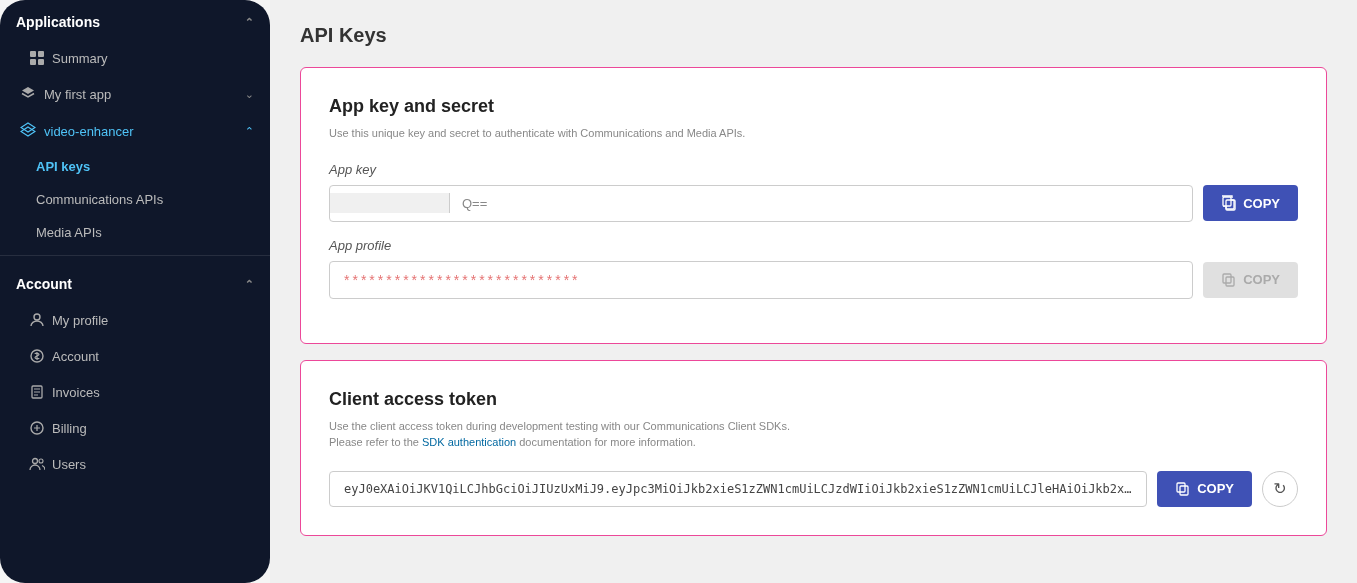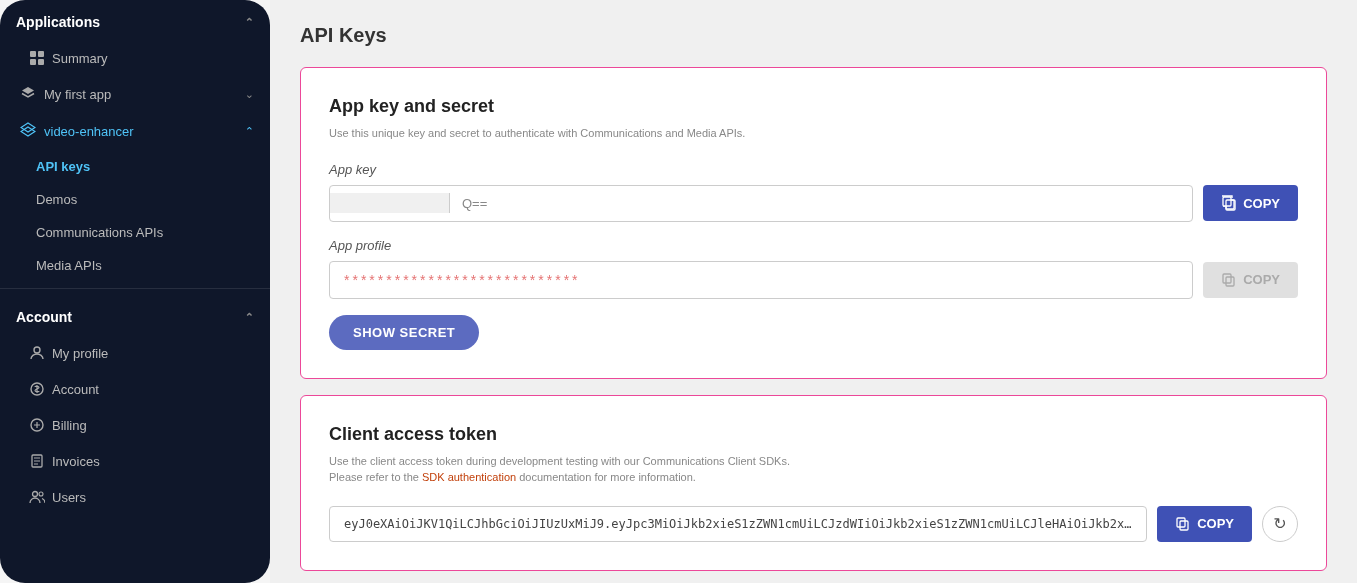--- a/index.html
+++ b/index.html
@@ -264,23 +264,20 @@
       </span>
       <span>video-enhancer</span>
     </div>
     <span class="chevron" style="color:#4fc3f7;">⌃</span>
   </div>
 
   <div class="sidebar-item sub active">
     <span>API keys</span>
   </div>
 
-  <div class="sidebar-item sub">
-    <span>Demos</span>
-  </div>
 
   <div class="sidebar-item sub">
     <span>Communications APIs</span>
   </div>
 
   <div class="sidebar-item sub">
     <span>Media APIs</span>
   </div>
 
   <div class="sidebar-divider"></div>
@@ -301,42 +298,42 @@
   </div>
 
   <div class="sidebar-item">
     <span class="icon">
       <svg width="16" height="16" viewBox="0 0 16 16" fill="none">
         <circle cx="8" cy="8" r="6" stroke="#aaa" stroke-width="1.4" fill="none"></circle>
         <path d="M8,4 L8,12 M6,6 C6,5 10,5 10,6.5 C10,8 6,8 6,9.5 C6,11 10,11 10,10" stroke="#aaa" stroke-width="1.2" fill="none"></path>
       </svg>
     </span>
     <span>Account</span>
-  </div>
-
-  <div class="sidebar-item">
-    <span class="icon">
-      <svg width="16" height="16" viewBox="0 0 16 16" fill="none">
-        <circle cx="8" cy="8" r="6" stroke="#aaa" stroke-width="1.4" fill="none"></circle>
-        <path d="M5,8 L11,8 M8,5 L8,11" stroke="#aaa" stroke-width="1.2"></path>
-      </svg>
-    </span>
-    <span>Billing</span>
   </div>
 
   <div class="sidebar-item">
     <span class="icon">
       <svg width="16" height="16" viewBox="0 0 16 16" fill="none">
         <rect x="3" y="2" width="10" height="12" rx="1" stroke="#aaa" stroke-width="1.3" fill="none"></rect>
         <line x1="5" y1="5" x2="11" y2="5" stroke="#aaa" stroke-width="1"></line>
         <line x1="5" y1="8" x2="11" y2="8" stroke="#aaa" stroke-width="1"></line>
         <line x1="5" y1="11" x2="9" y2="11" stroke="#aaa" stroke-width="1"></line>
       </svg>
     </span>
     <span>Invoices</span>
+  </div>
+
+  <div class="sidebar-item">
+    <span class="icon">
+      <svg width="16" height="16" viewBox="0 0 16 16" fill="none">
+        <circle cx="8" cy="8" r="6" stroke="#aaa" stroke-width="1.4" fill="none"></circle>
+        <path d="M5,8 L11,8 M8,5 L8,11" stroke="#aaa" stroke-width="1.2"></path>
+      </svg>
+    </span>
+    <span>Billing</span>
   </div>
 
 
   <div class="sidebar-item">
     <span class="icon">
       <svg width="16" height="16" viewBox="0 0 16 16" fill="none">
         <circle cx="6" cy="5" r="2.5" stroke="#aaa" stroke-width="1.3" fill="none"></circle>
         <path d="M1,14 C1,11 3.5,9 6,9 C8.5,9 11,11 11,14" stroke="#aaa" stroke-width="1.3" fill="none"></path>
         <circle cx="12" cy="5" r="2" stroke="#aaa" stroke-width="1.1" fill="none"></circle>
         <path d="M13,9.5 C14.5,10 16,11.5 16,14" stroke="#aaa" stroke-width="1.1" fill="none"></path>
@@ -381,30 +378,27 @@
       </div>
       <button class="copy-btn-disabled">
         <svg class="copy-icon-svg" viewBox="0 0 16 16" fill="none">
           <rect x="5" y="5" width="8" height="9" rx="1" stroke="#aaa" stroke-width="1.3" fill="none"></rect>
           <rect x="2" y="2" width="8" height="9" rx="1" stroke="#aaa" stroke-width="1.3" fill="none"></rect>
         </svg>
         <span>COPY</span>
       </button>
     </div>
 
-    <button class="show-secret-btn">
-      <span>SHOW SECRET</span>
-    </button>
   </div>
 
   <div class="card">
     <div class="card-title">Client access token</div>
     <div class="card-desc">
       <span>Use the client access token during development testing with our Communications Client SDKs.</span><br>
-      <span>Please refer to the </span><span style="color:#c2410c; cursor:pointer;">SDK authentication</span><span> documentation for more information.</span>
+      <span>Please refer to the </span><span style="color:#0369a1; cursor:pointer;">SDK authentication</span><span> documentation for more information.</span>
     </div>
 
     <div class="token-row">
       <div class="token-input">
         <span>eyJ0eXAiOiJKV1QiLCJhbGciOiJIUzUxMiJ9.eyJpc3MiOiJkb2xieS1zZWN1cmUiLCJzdWIiOiJkb2xieS1zZWN1cmUiLCJleHAiOiJkb2xieS1zZWN1cmUiLCJpYXQiOiJkb2xieS1zZWN1cmUifQ...</span>
       </div>
       <button class="copy-btn">
         <svg class="copy-icon-svg" viewBox="0 0 16 16" fill="none">
           <rect x="5" y="5" width="8" height="9" rx="1" stroke="white" stroke-width="1.3" fill="none"></rect>
           <rect x="2" y="2" width="8" height="9" rx="1" stroke="white" stroke-width="1.3" fill="none"></rect>

